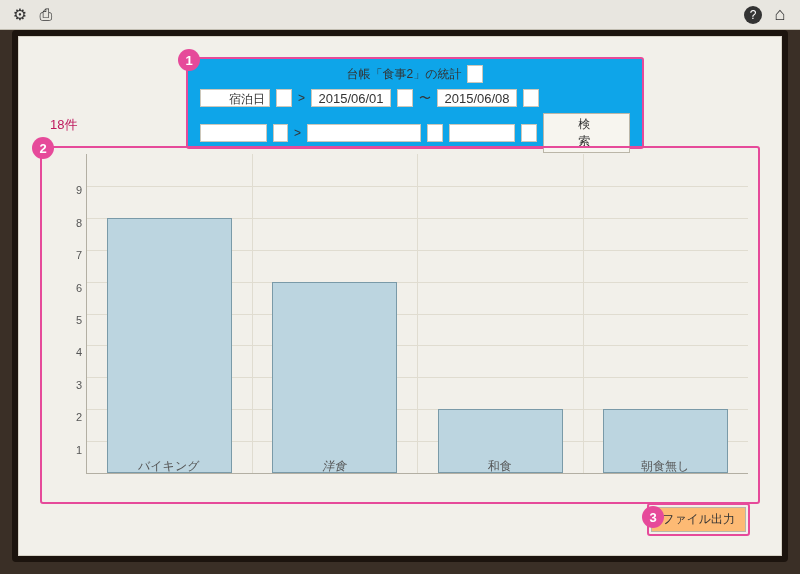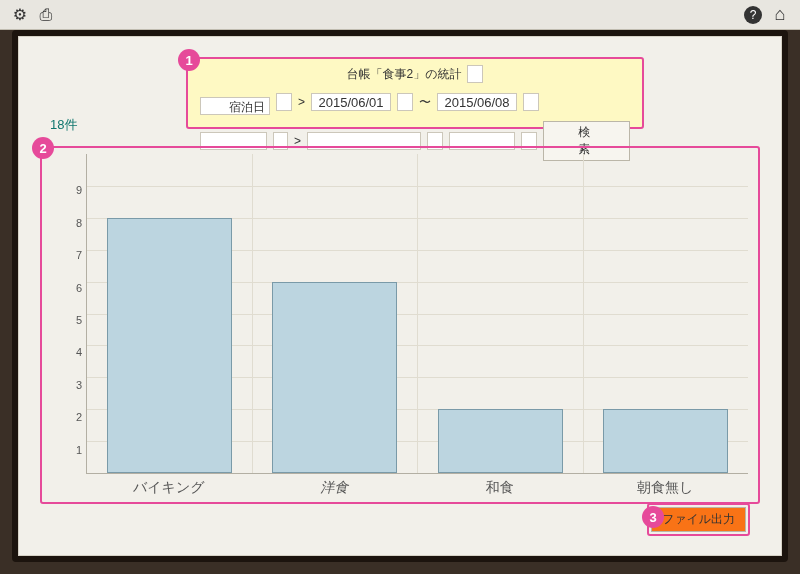--- a/index.html
+++ b/index.html
@@ -2,45 +2,45 @@
 <html><head>
   <meta charset="utf-8">
   <style>
     * { box-sizing: border-box; margin: 0; padding: 0; }
     body { width: 800px; height: 574px; background: #3a2f26; font-family: "Hiragino Kaku Gothic Pro", Meiryo, sans-serif; overflow: hidden; position: relative; }
     .chrome { position: absolute; top: 0; left: 0; right: 0; height: 30px; background: #e8e6e0; display: flex; align-items: center; padding: 0 12px; gap: 10px; border-bottom: 1px solid #c0bcb0; }
     .chrome .spacer { flex: 1; }
     .chrome .icon { width: 16px; height: 16px; color: #333; display: flex; align-items: center; justify-content: center; }
     .panel { position: absolute; top: 30px; left: 12px; right: 12px; bottom: 12px; background: #f2f0ea; border: 6px solid #1c140e; border-radius: 4px; box-shadow: inset 0 0 0 1px #d6d2c6; }
     .panel-inner { position: absolute; inset: 8px; }
-    .count { position: absolute; top: 72px; left: 24px; font-size: 13px; color: #0f766e; }
+    .count { position: absolute; top: 72px; left: 24px; font-size: 13px; color: #be185d; }
     
-    .filter-wrap { position: absolute; top: 13px; left: 160px; width: 458px; height: 72px; border: 2px solid #e64a9a; border-radius: 3px; background: #fef9c3; }
+    .filter-wrap { position: absolute; top: 13px; left: 160px; width: 458px; height: 92px; border: 2px solid #e64a9a; border-radius: 3px; background: #0ea5e9; }
     .filter-row { display: flex; align-items: center; gap: 6px; margin: 6px 12px; font-size: 12px; color: #333; }
     .filter-title { justify-content: center; }
     .fld { background: #fff; border: 1px solid #ccc7ba; height: 18px; display: inline-block; }
     .fld-s { width: 16px; }
     .fld-m { width: 80px; text-align: center; font-size: 13px; line-height: 18px; color: #333; }
-    .fld-lbl { width: 70px; text-align: right; padding-right: 4px; line-height: 18px; margin-top: 8px; }
+    .fld-lbl { width: 70px; text-align: right; padding-right: 4px; line-height: 18px; }
     .fld-w { width: 120px; }
     .fld-w2 { width: 70px; }
     .btn { background: #f7f5ef; border: 1px solid #bbb6a8; padding: 2px 24px; font-size: 12px; color: #333; cursor: pointer; letter-spacing: 4px; }
     
     .chart-wrap { position: absolute; top: 102px; left: 14px; right: 14px; height: 358px; border: 2px solid #e64a9a; border-radius: 3px; }
     .plot { position: absolute; top: 6px; left: 44px; right: 10px; bottom: 28px; border-left: 1px solid #b3afa3; border-bottom: 1px solid #b3afa3; }
     .grid-line { position: absolute; left: 0; right: 0; height: 1px; background: #e0dcd0; }
     .ytick { position: absolute; left: 24px; width: 16px; text-align: right; font-size: 11px; color: #555; transform: translateY(50%); }
     .bars { position: absolute; inset: 0; display: flex; }
     .barcell { flex: 1; position: relative; border-right: 1px solid #e0dcd0; }
     .barcell:last-child { border-right: none; }
     .bar { position: absolute; bottom: 0; left: 12%; right: 12%; background: #bcd5e0; border: 1px solid #7a9aa8; }
-    .xtick { position: absolute; bottom: 5px; font-size: 14px; color: #555; text-align: center; transform: translateX(-50%); white-space: nowrap; }
+    .xtick { position: absolute; bottom: 27px; font-size: 12px; color: #555; text-align: center; transform: translateX(-50%); white-space: nowrap; }
     
     .export-wrap { position: absolute; bottom: 12px; right: 24px; border: 2px solid #e64a9a; border-radius: 3px; padding: 2px; }
-    .btn-export { background: #f97316; border: 1px solid #bbb6a8; padding: 3px 10px; font-size: 12px; color: #333; cursor: pointer; }
+    .btn-export { background: #fdba74; border: 1px solid #bbb6a8; padding: 3px 10px; font-size: 12px; color: #333; cursor: pointer; }
     
     .badge { position: absolute; width: 22px; height: 22px; border-radius: 50%; background: #e64a9a; color: #fff; font-size: 13px; font-weight: bold; display: flex; align-items: center; justify-content: center; z-index: 10; }
     .b1 { top: 5px; left: 152px; }
     .b2 { top: 93px; left: 6px; }
     .b3 { bottom: 20px; right: 110px; }
   </style>
 </head>
 <body>
 
 <div class="chrome">

